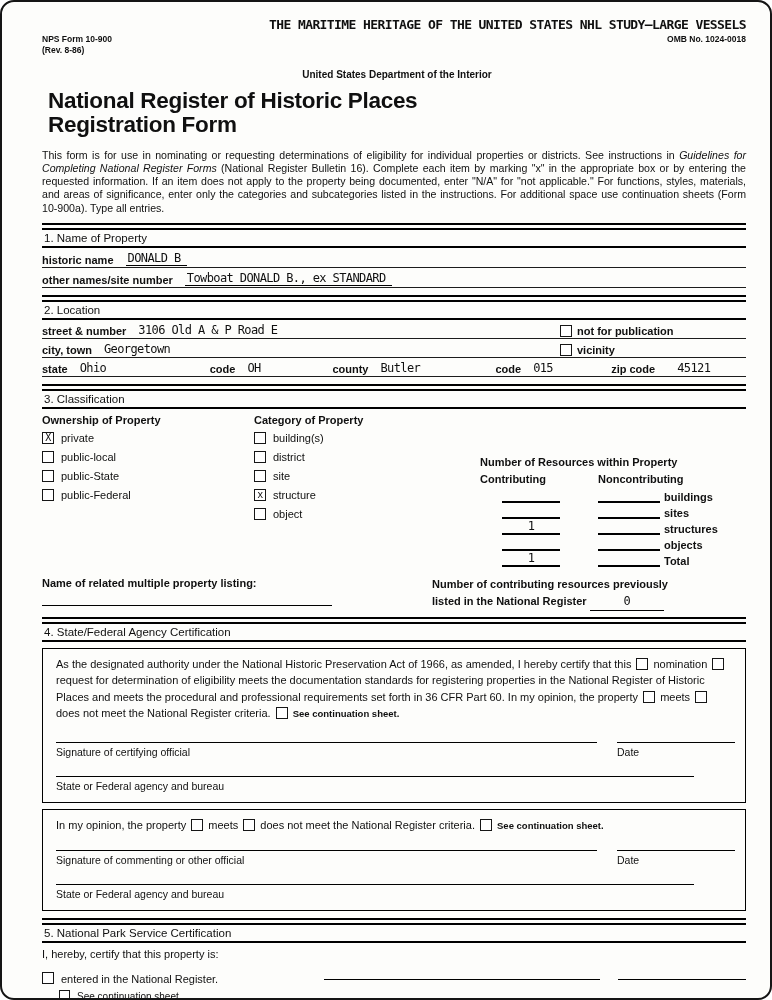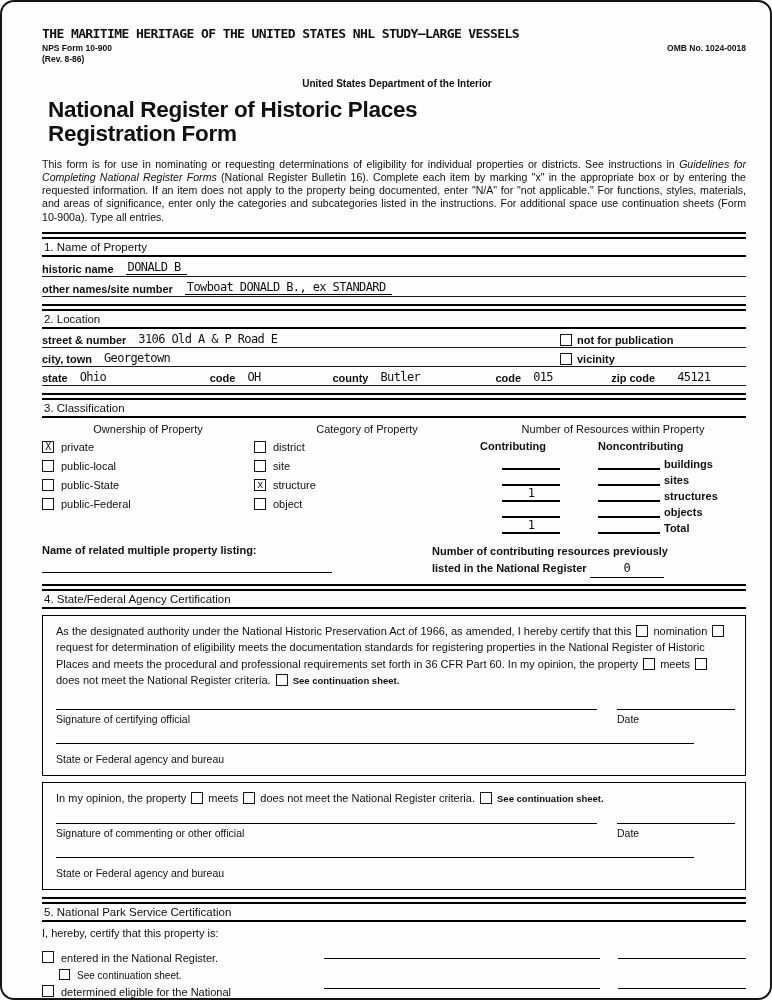--- a/index.html
+++ b/index.html
@@ -3,21 +3,21 @@
 <meta charset="utf-8">
 <style>
   html,body{margin:0;padding:0;background:#ffffff;}
   .page{
     position:relative;width:772px;height:1000px;box-sizing:border-box;
     background:#fdfdfb;border:2px solid #151515;border-radius:14px;
     padding:8px 24px 0 40px;color:#101010;overflow:hidden;
     font-family:"Liberation Sans",sans-serif;
   }
   .mono{font-family:"DejaVu Sans Mono","Liberation Mono",monospace;letter-spacing:-0.6px;}
-  .top-note{text-align:left;font-size:13px;font-weight:600;margin-top:16px;}
+  .top-note{text-align:right;font-size:13px;font-weight:600;margin-top:7px;}
   .form-meta{display:flex;justify-content:space-between;font-size:8.5px;font-weight:bold;margin-top:2px;line-height:1.25;}
   .agency{margin-top:14px;margin-left:6px;}
   .agency-line1{font-size:10px;font-weight:bold;text-align:center;}
   .agency-line2{font-size:13px;margin-top:1px;}
   .main-title{font-size:22.5px;font-weight:bold;line-height:1.04;margin:9px 0 0 6px;letter-spacing:-0.3px;}
   .instructions{font-size:10.6px;line-height:1.24;margin-top:13px;text-align:justify;}
   .instructions i{font-style:italic;}
   .rule-heavy{border-top:2.5px solid #000;border-bottom:2.5px solid #000;height:3px;}
   .sec-head{font-size:11.5px;font-weight:normal;padding:2px 0 2px 2px;border-bottom:2.2px solid #000;}
   .frow{display:flex;align-items:flex-end;border-bottom:1.6px solid #1c1c1c;padding:3px 0 1px 0;font-size:11px;min-height:13px;}
@@ -25,41 +25,41 @@
   .fval{font-size:12px;margin-left:12px;white-space:nowrap;}
   .uval{border-bottom:1.8px solid #000;padding:0 6px 0 2px;}
   .rightbox{margin-left:auto;display:flex;align-items:center;width:186px;gap:5px;font-weight:bold;}
   .cb{display:inline-block;box-sizing:border-box;width:12px;height:12px;border:1.8px solid #161616;
       text-align:center;font-family:"DejaVu Sans Mono",monospace;font-size:10px;line-height:9px;
       vertical-align:-2px;background:#fff;flex:0 0 auto;}
   .cb-inline{margin:0 5px 0 2px;}
   .cols3{display:flex;font-size:11px;margin-top:5px;}
   .col-own{width:212px;}
   .col-cat{width:226px;}
-  .col-res{flex:1;}
-  .col-title{font-weight:normal;margin-bottom:5px;text-align:center;}
+  .col-res{flex:1;margin-top:42px;}
+  .col-title{font-weight:bold;margin-bottom:5px;}
   .optrow{display:flex;align-items:center;gap:7px;margin:0 0 5px 0;height:14px;}
   .reshead{display:flex;font-weight:bold;margin-bottom:3px;}
   .reshead .c1{width:118px;}
   .resrow{display:flex;align-items:flex-end;height:15px;margin-bottom:1px;}
   .numline{width:58px;border-bottom:2px solid #000;text-align:center;font-size:12px;height:14px;margin-left:22px;}
   .numline2{width:62px;border-bottom:2px solid #000;text-align:center;font-size:12px;height:14px;margin-left:38px;margin-right:4px;}
   .reslabel{font-weight:bold;}
   .related{display:flex;margin-top:9px;font-size:11px;}
   .rel-left{width:390px;}
   .rel-label{font-weight:bold;}
   .rel-line{width:290px;border-bottom:1.8px solid #000;height:16px;}
   .rel-right{flex:1;font-weight:bold;line-height:1.45;}
   .zeroline{display:inline-block;width:74px;border-bottom:1.8px solid #000;text-align:center;font-size:12px;font-weight:normal;}
   .certbox{border:1.8px solid #000;padding:7px 10px 6px 13px;font-size:11px;line-height:1.5;margin-top:6px;}
   .smallnote{font-size:9.5px;font-weight:bold;}
   .sigrow{display:flex;gap:20px;margin-top:20px;}
   .sigline{flex:1;border-top:1.7px solid #000;font-size:10.5px;padding-top:2px;}
   .dateline{width:118px;border-top:1.7px solid #000;font-size:10.5px;padding-top:2px;}
-  .agline{border-top:1.7px solid #000;margin-top:15px;width:94%;font-size:10.5px;padding-top:8px;margin-bottom:2px;}
+  .agline{border-top:1.7px solid #000;margin-top:15px;width:94%;font-size:10.5px;padding-top:2px;margin-bottom:2px;}
   .s5wrap{display:flex;margin-top:3px;}
   .s5left{width:256px;font-size:11px;}
   .s5right{flex:1;padding-left:26px;display:flex;flex-direction:column;}
   .s5row{display:flex;align-items:flex-start;gap:7px;margin-bottom:3px;line-height:1.3;}
   .s5sub{margin-left:17px;}
   .s5sub .cb{width:11px;height:11px;}
   .s5small{font-size:10px;}
   .krow{display:flex;gap:18px;align-items:flex-end;height:30px;}
   .krow:first-child{height:34px;}
   .klong{flex:1;border-bottom:1.7px solid #000;}
@@ -154,20 +154,24 @@
       </div>
       <div class="optrow">
         <span class="cb mono"></span>
         <span>public-Federal</span>
       </div>
     </div>
     <div class="col-cat">
       <div class="col-title">Category of Property</div>
       <div class="optrow">
         <span class="cb mono"></span>
+        <span>building(s)</span>
+      </div>
+      <div class="optrow">
+        <span class="cb mono"></span>
         <span>district</span>
       </div>
       <div class="optrow">
         <span class="cb mono"></span>
         <span>site</span>
       </div>
       <div class="optrow">
         <span class="cb mono">x</span>
         <span>structure</span>
       </div>

